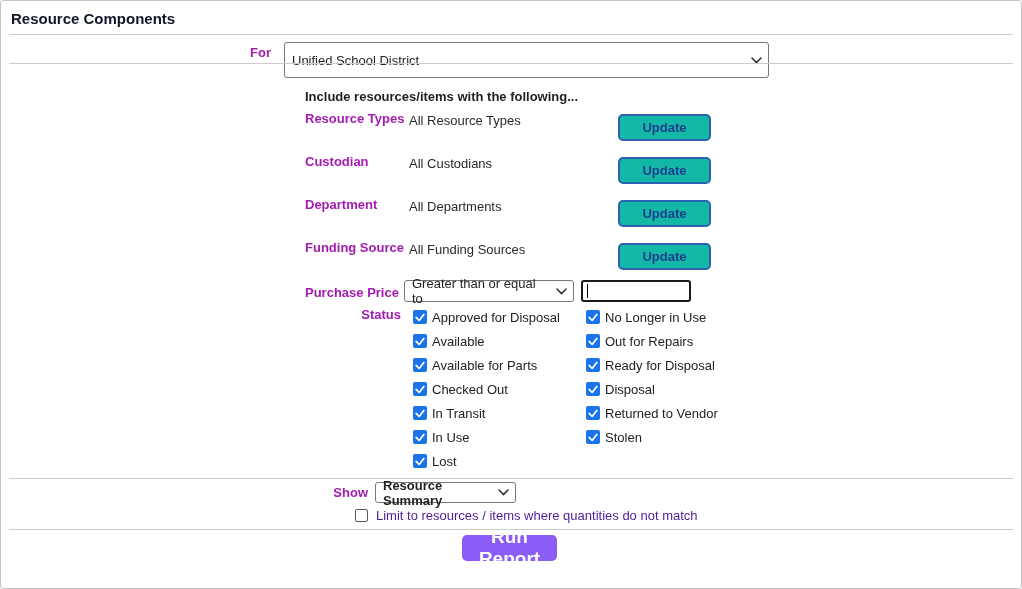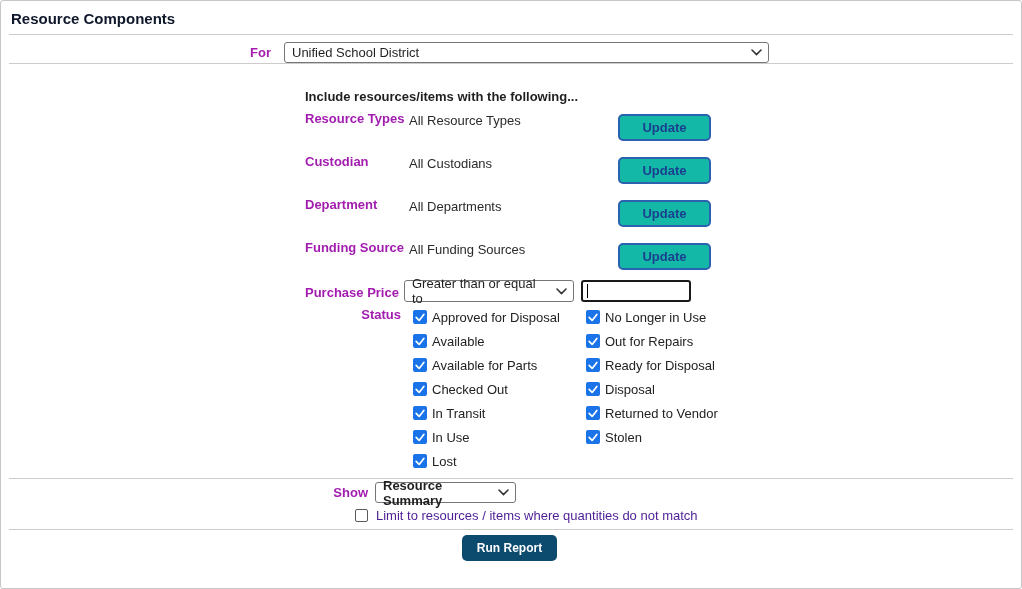--- a/index.html
+++ b/index.html
@@ -43,21 +43,21 @@
     display: flex;
     align-items: center;
     justify-content: space-between;
     padding: 0 6px 0 7px;
     cursor: default;
     color: #1f1f1f;
   }
   .select .chev { display: inline-flex; margin-left: 8px; }
 
   .for-label   { position: absolute; left: 180px; width: 90px; top: 44px; text-align: right; }
-  .for-select  { left: 283px; top: 41px; width: 485px; height: 21px; }
+  .for-select  { left: 283px; top: 41px; width: 485px; height: 36px; }
 
   .include-heading { position: absolute; left: 304px; top: 88px; font-weight: bold; }
 
   .f-label  { position: absolute; left: 304px; }
   .f-value  { position: absolute; left: 408px; color: #2a2a2a; }
   .update-btn {
     position: absolute;
     left: 617px;
     width: 93px; height: 27px;
     background: #14b8a6;
@@ -116,26 +116,26 @@
     border: 1px solid #5a5a5a;
     border-radius: 2px;
     cursor: pointer;
   }
   .limit-text { position: absolute; left: 375px; top: 507px; color: #4c1d95; }
 
   .run-btn {
     position: absolute;
     left: 461px; top: 534px;
     width: 95px; height: 26px;
-    background: #0c4a6e;
+    background: #8b5cf6;
     border: none;
     border-radius: 5px;
     color: #fff;
     font-weight: bold;
-    font-size: 12px;
+    font-size: 19px;
     font-family: "Liberation Sans", sans-serif;
     display: flex; align-items: center; justify-content: center;
     cursor: pointer;
   }
 
   .caret { position: absolute; left: 4px; top: 2px; width: 1px; height: 14px; background: #000; }
 </style>
 </head>
 <body>
 

